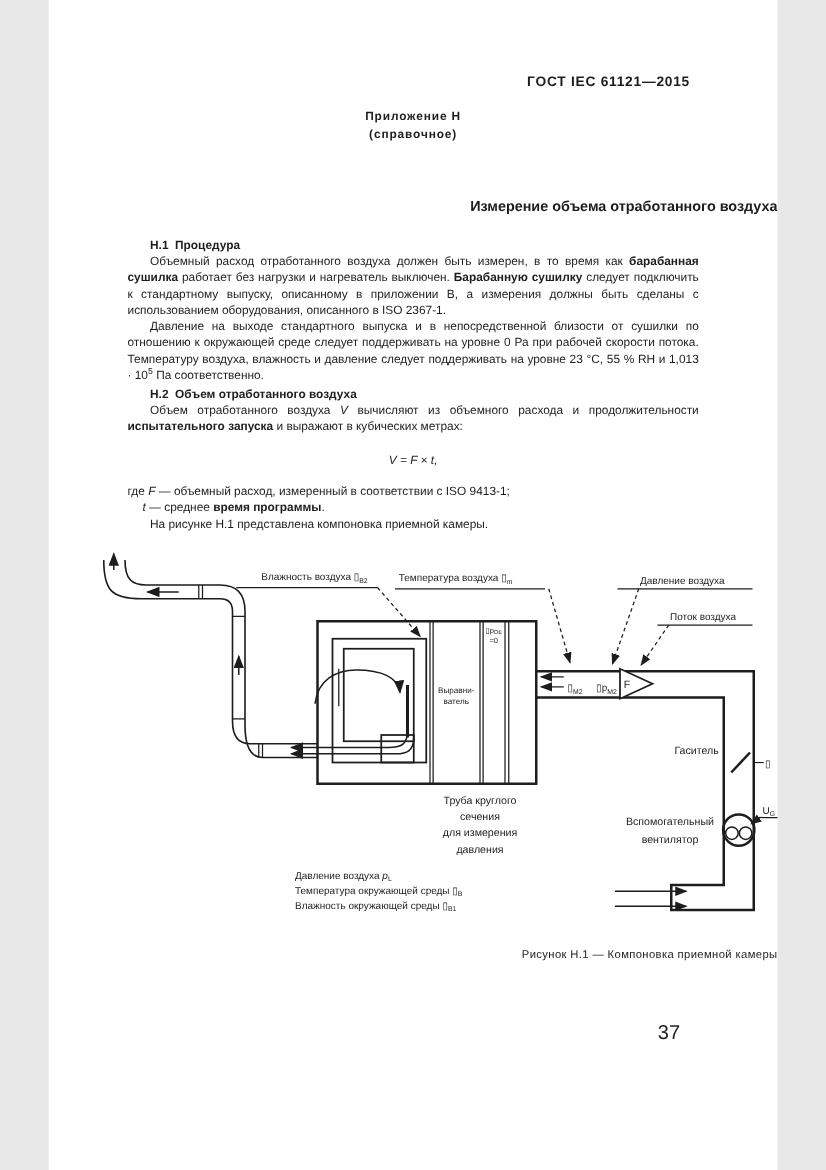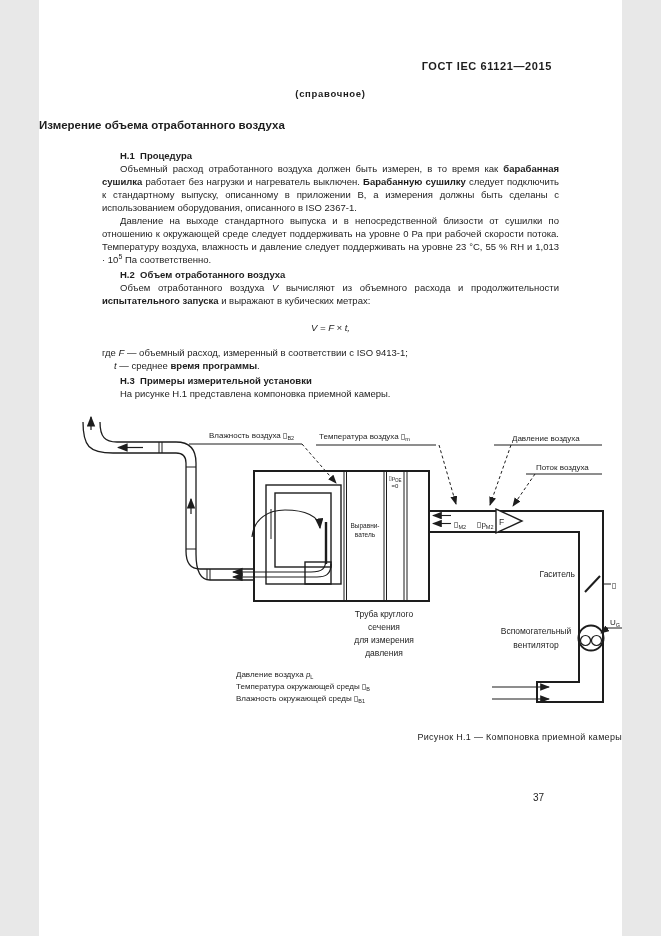--- a/index.html
+++ b/index.html
@@ -2,47 +2,48 @@
 <html><head>
 <meta charset="utf-8">
 <style>
   html,body{margin:0;padding:0;background:#e8e8e8;}
   .page{
     width:583px;height:936px;background:#ffffff;margin:0 auto;position:relative;
     font-family:"Liberation Sans","DejaVu Sans",sans-serif;color:#1d1d1d;overflow:hidden;
   }
   .header{padding:60px 70px 0 0;text-align:right;font-size:11px;font-weight:bold;letter-spacing:0.6px;}
   .annex{margin-top:15px;text-align:center;font-size:9.5px;font-weight:bold;line-height:14px;letter-spacing:0.7px;}
-  .title{margin:18px 0 0 0;text-align:left;font-size:11.5px;font-weight:bold;}
+  .title{margin:45px 0 0 0;text-align:right;font-size:11.5px;font-weight:bold;}
   .textcol{padding:0 63px;margin-top:16px;}
   .h-heading{margin:19px 0 1px 0;padding-left:18px;font-size:9.5px;font-weight:bold;}
   .h-heading.tight{margin-top:3px;}
   p.body{margin:0;font-size:9.5px;line-height:13px;text-align:justify;text-indent:18px;}
   .note{margin:5px 0 3px 0;padding-left:18px;font-size:8.5px;line-height:12px;}
   .formula{margin:15px 0 13px 0;text-align:center;font-size:9.5px;font-style:italic;}
   .where{font-size:9.5px;line-height:13px;}
   .where .t-line{padding-left:12px;}
   .figure{position:relative;margin-top:6px;height:312px;}
   .figure svg{display:block;margin-left:40px;}
   .caption{margin-top:14px;text-align:right;font-size:9px;letter-spacing:0.3px;}
-  .pagenum{margin-top:50px;padding-right:78px;text-align:right;font-size:10px;}
+  .pagenum{margin-top:50px;padding-right:78px;text-align:right;font-size:16px;}
   b{font-weight:bold;}
   i{font-style:italic;}
   sup{font-size:7px;vertical-align:super;line-height:0;}
   svg text{font-family:"Liberation Sans","DejaVu Sans",sans-serif;fill:#1d1d1d;}
   svg .ln{stroke:#1d1d1d;fill:none;}
 </style>
 </head>
 <body>
 
 <div class="page">
 
   <div class="header">ГОСТ IEC 61121—2015</div>
 
   <div class="annex">
+    <div>Приложение Н</div>
     <div>(справочное)</div>
   </div>
 
   <div class="title">Измерение объема отработанного воздуха</div>
 
   <div class="textcol">
 
     <p class="h-heading">Н.1&nbsp; Процедура</p>
 
     <p class="body"><span>Объемный расход отработанного воздуха должен быть измерен, в то время как </span><b>барабанная сушилка</b><span> работает без нагрузки и нагреватель выключен. </span><b>Барабанную сушилку</b><span> следует подключить к стандартному выпуску, описанному в приложении В, а измерения должны быть сделаны с использованием оборудования, описанного в ISO 2367-1.</span></p>
@@ -54,21 +55,20 @@
 
     <p class="body"><span>Объем отработанного воздуха </span><i>V</i><span> вычисляют из объемного расхода и продолжительности </span><b>испытательного запуска</b><span> и выражают в кубических метрах:</span></p>
 
     <div class="formula">V = F × t,</div>
 
     <div class="where">
       <div><span>где </span><i>F</i><span> — объемный расход, измеренный в соответствии с ISO 9413-1;</span></div>
       <div class="t-line"><i>t</i><span> — среднее </span><b>время программы</b><span>.</span></div>
     </div>
 
-    <p class="h-heading tight">Н.3&nbsp; Примеры измерительной установки</p>
 
     <p class="body">На рисунке Н.1 представлена компоновка приемной камеры.</p>
   </div>
 
   <div class="figure">
     <svg width="620" height="312" viewBox="0 0 620 312">
       <defs>
         <marker id="arr" markerWidth="9" markerHeight="8" refX="8" refY="3.5" orient="auto">
           <path d="M0,0 L9,3.5 L0,7 Z" fill="#1d1d1d"></path>
         </marker>

